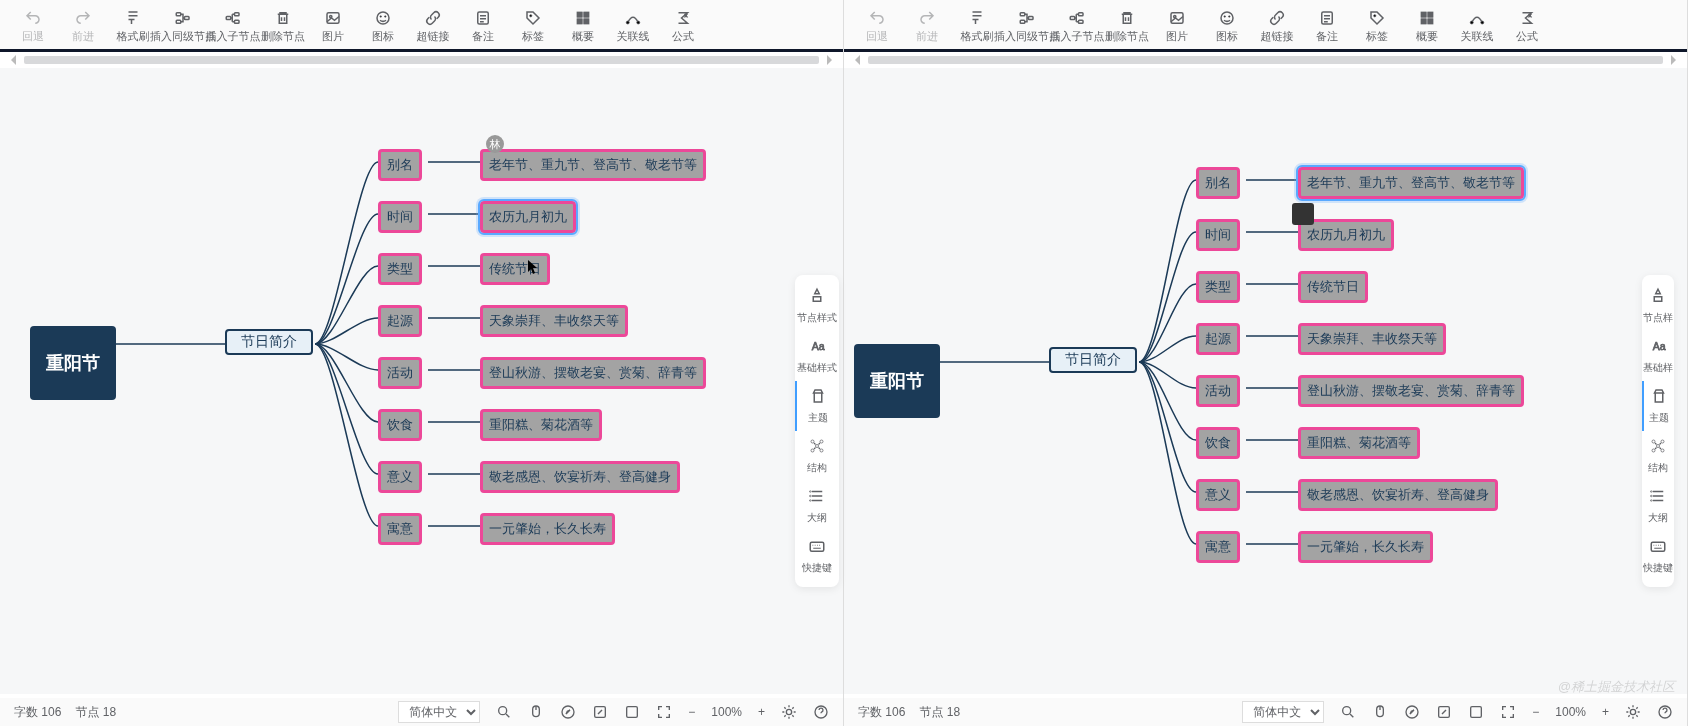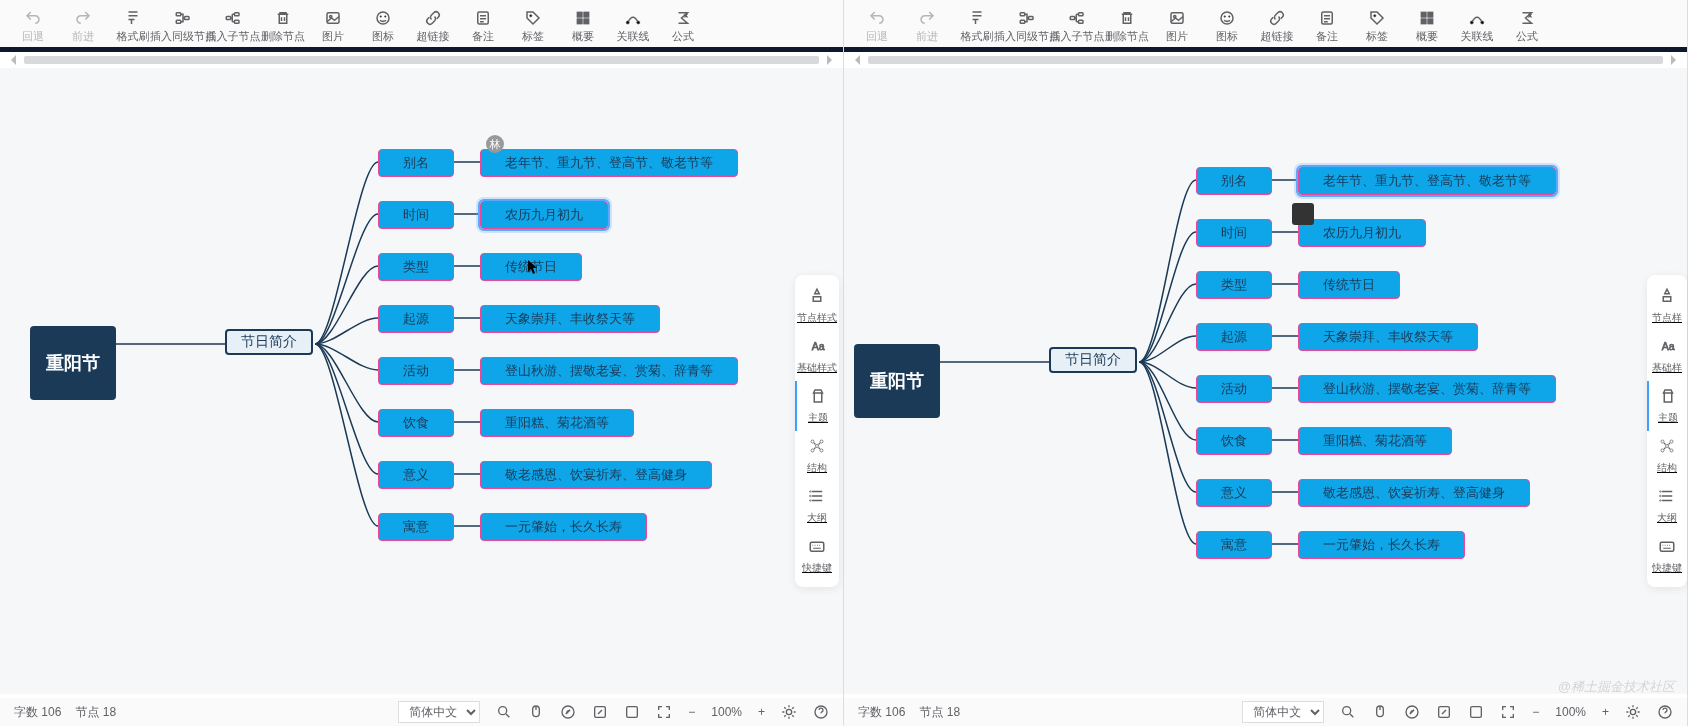--- a/index.html
+++ b/index.html
@@ -3,49 +3,49 @@
 <meta charset="utf-8">
 <style>
 * { margin: 0; padding: 0; box-sizing: border-box; font-family: "Microsoft YaHei", sans-serif; }
 body { background: #f0f0f0; overflow: hidden; }
 .app { display: flex; width: 1688px; height: 726px; }
 .pane { position: relative; background: #fff; border-right: 1px solid #ddd; }
 .pane-left { width: 844px; }
 .pane-right { flex: 1; }
 
 
-.toolbar { display: flex; height: 52px; padding: 4px 8px; border-bottom: 5px solid #0f172a; background: #fafafa; overflow: hidden; }
+.toolbar { display: flex; height: 52px; padding: 4px 8px; border-bottom: 3px solid #0f172a; background: #fafafa; overflow: hidden; }
 .tool { display: flex; flex-direction: column; align-items: center; justify-content: center; width: 50px; height: 44px; cursor: pointer; }
 .tool svg, .tool .ico { width: 18px; height: 18px; color: #606266; stroke: #606266; }
 .tool .lbl { font-size: 11px; color: #606266; margin-top: 2px; white-space: nowrap; }
 .tool.disabled .lbl, .tool.disabled svg { opacity: .45; }
 
 
 .ruler { display: flex; align-items: center; height: 16px; padding: 0 6px; }
 .ruler .tri { width: 0; height: 0; border: 5px solid transparent; }
 .ruler .tri.l { border-right-color: #bbb; }
 .ruler .tri.r { border-left-color: #bbb; margin-left: auto; }
 .ruler .bar { flex: 1; height: 8px; margin: 0 8px; background: #d8d9db; border-radius: 2px; }
 
 
 .canvas { position: absolute; top: 68px; left: 0; right: 0; bottom: 32px; background: #f6f7f8; }
 
 
 .palette { position: absolute; right: 4px; top: 275px; width: 44px; background: #fff; border-radius: 8px; box-shadow: 0 2px 8px rgba(0,0,0,.08); display: flex; flex-direction: column; align-items: center; padding: 6px 0; z-index: 10; }
-.pal-item { width: 100%; padding: 6px 0; text-align: center; cursor: pointer; text-decoration: underline; }
+.pal-item { width: 100%; padding: 6px 0; text-align: center; cursor: pointer; }
 .pal-item svg { width: 18px; height: 18px; stroke: #606266; }
 .pal-item .pl { font-size: 10px; color: #606266; margin-top: 2px; display: block; }
 .pal-item.active { border-left: 2px solid #409eff; }
 .pane-right .palette .pl { font-size: 10px; }
-.pane-right .palette { width: 40px; right: 0; }
+.pane-right .palette { width: 32px; right: 13px; }
 
 
 .root-node { position: absolute; background: #1b3a57; color: #fff; font-size: 18px; font-weight: 600; padding: 25px 16px; border-radius: 4px; }
 .mid-node { position: absolute; border: 2px solid #1b3a57; color: #1b3a57; background: #e7f0f7; font-size: 14px; padding: 2px 14px; border-radius: 4px; }
-.leaf { position: absolute; border: 1px solid #ec4899; color: #1b3a57; background: #0ea5e9; font-size: 13px; padding: 4px 24px; border-radius: 4px; white-space: nowrap; }
+.leaf { position: absolute; border: 3px solid #ec4899; color: #1b3a57; background: #a3a3a3; font-size: 13px; padding: 4px 6px; border-radius: 4px; white-space: nowrap; }
 .leaf.selected { outline: 2px solid #5aa9ff; box-shadow: 0 0 0 4px rgba(90,169,255,.25); border-radius: 4px; }
 .avatar-badge { position:absolute; width:18px; height:18px; border-radius:50%; background:#999; color:#fff; font-size:11px; display:flex; align-items:center; justify-content:center; }
 .avatar-img { position:absolute; width:22px; height:22px; border-radius:3px; background:#333; }
 
 
 .svg-layer { position: absolute; top: 0; left: 0; width: 100%; height: 100%; pointer-events: none; }
 .svg-layer path { stroke: #1b3a57; stroke-width: 1.5; fill: none; }
 
 
 .status { position: absolute; bottom: 0; left: 0; right: 0; height: 28px; display: flex; align-items: center; padding: 0 14px; font-size: 12px; color: #606266; background: #fafafa; }

